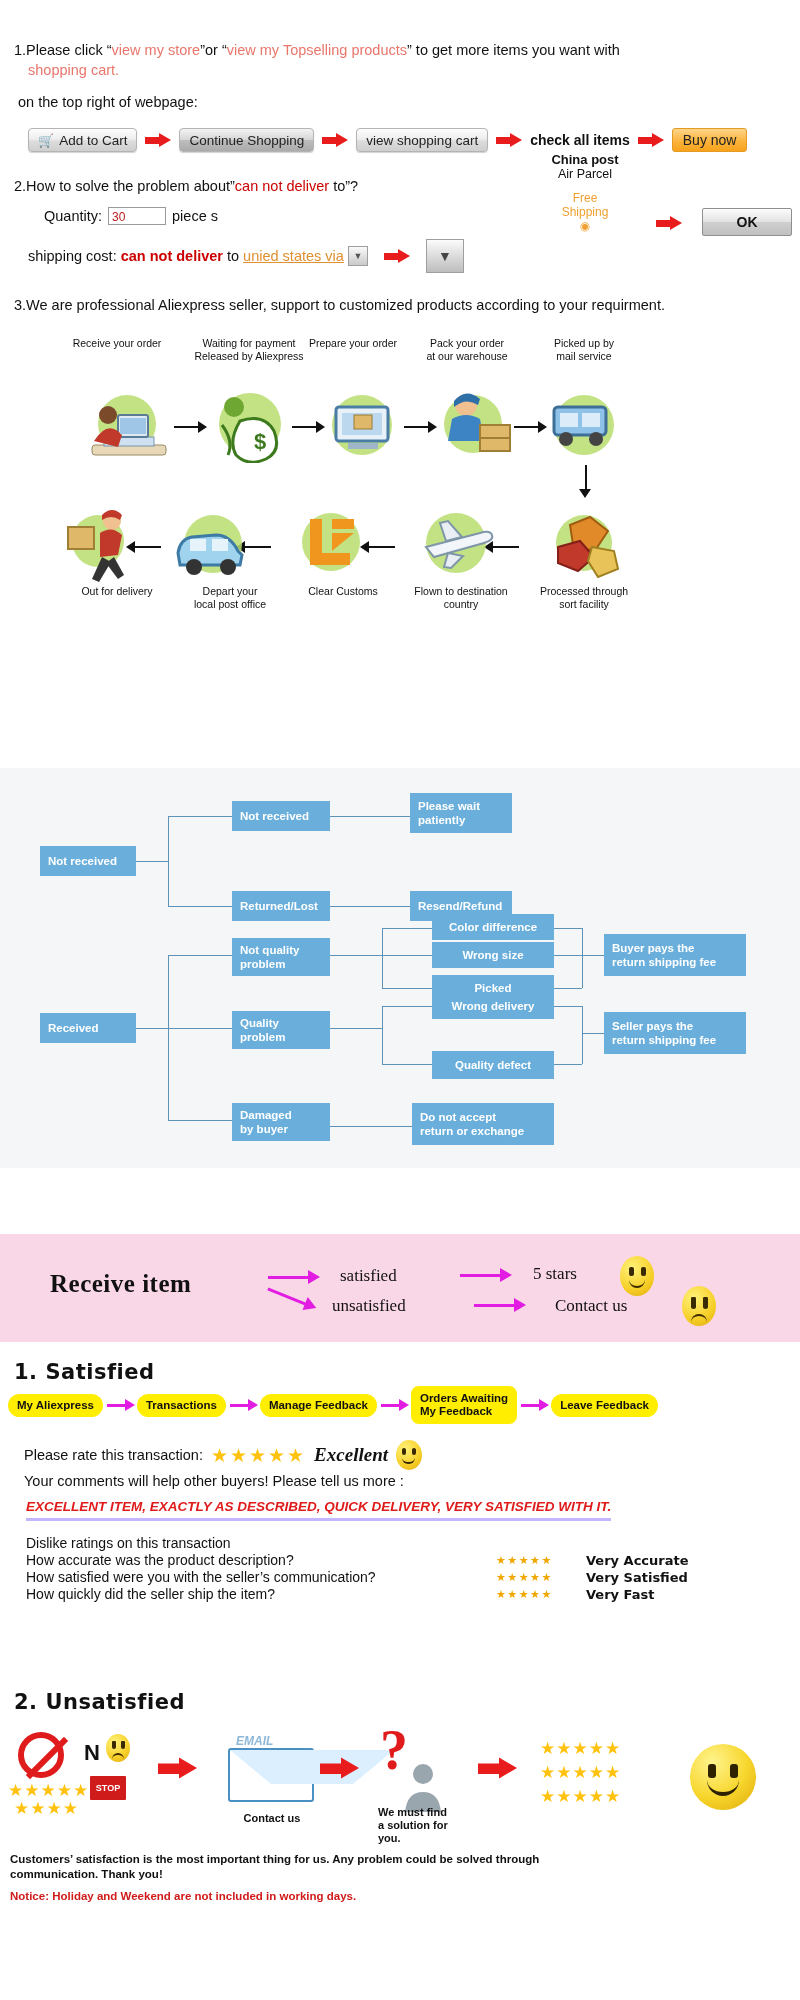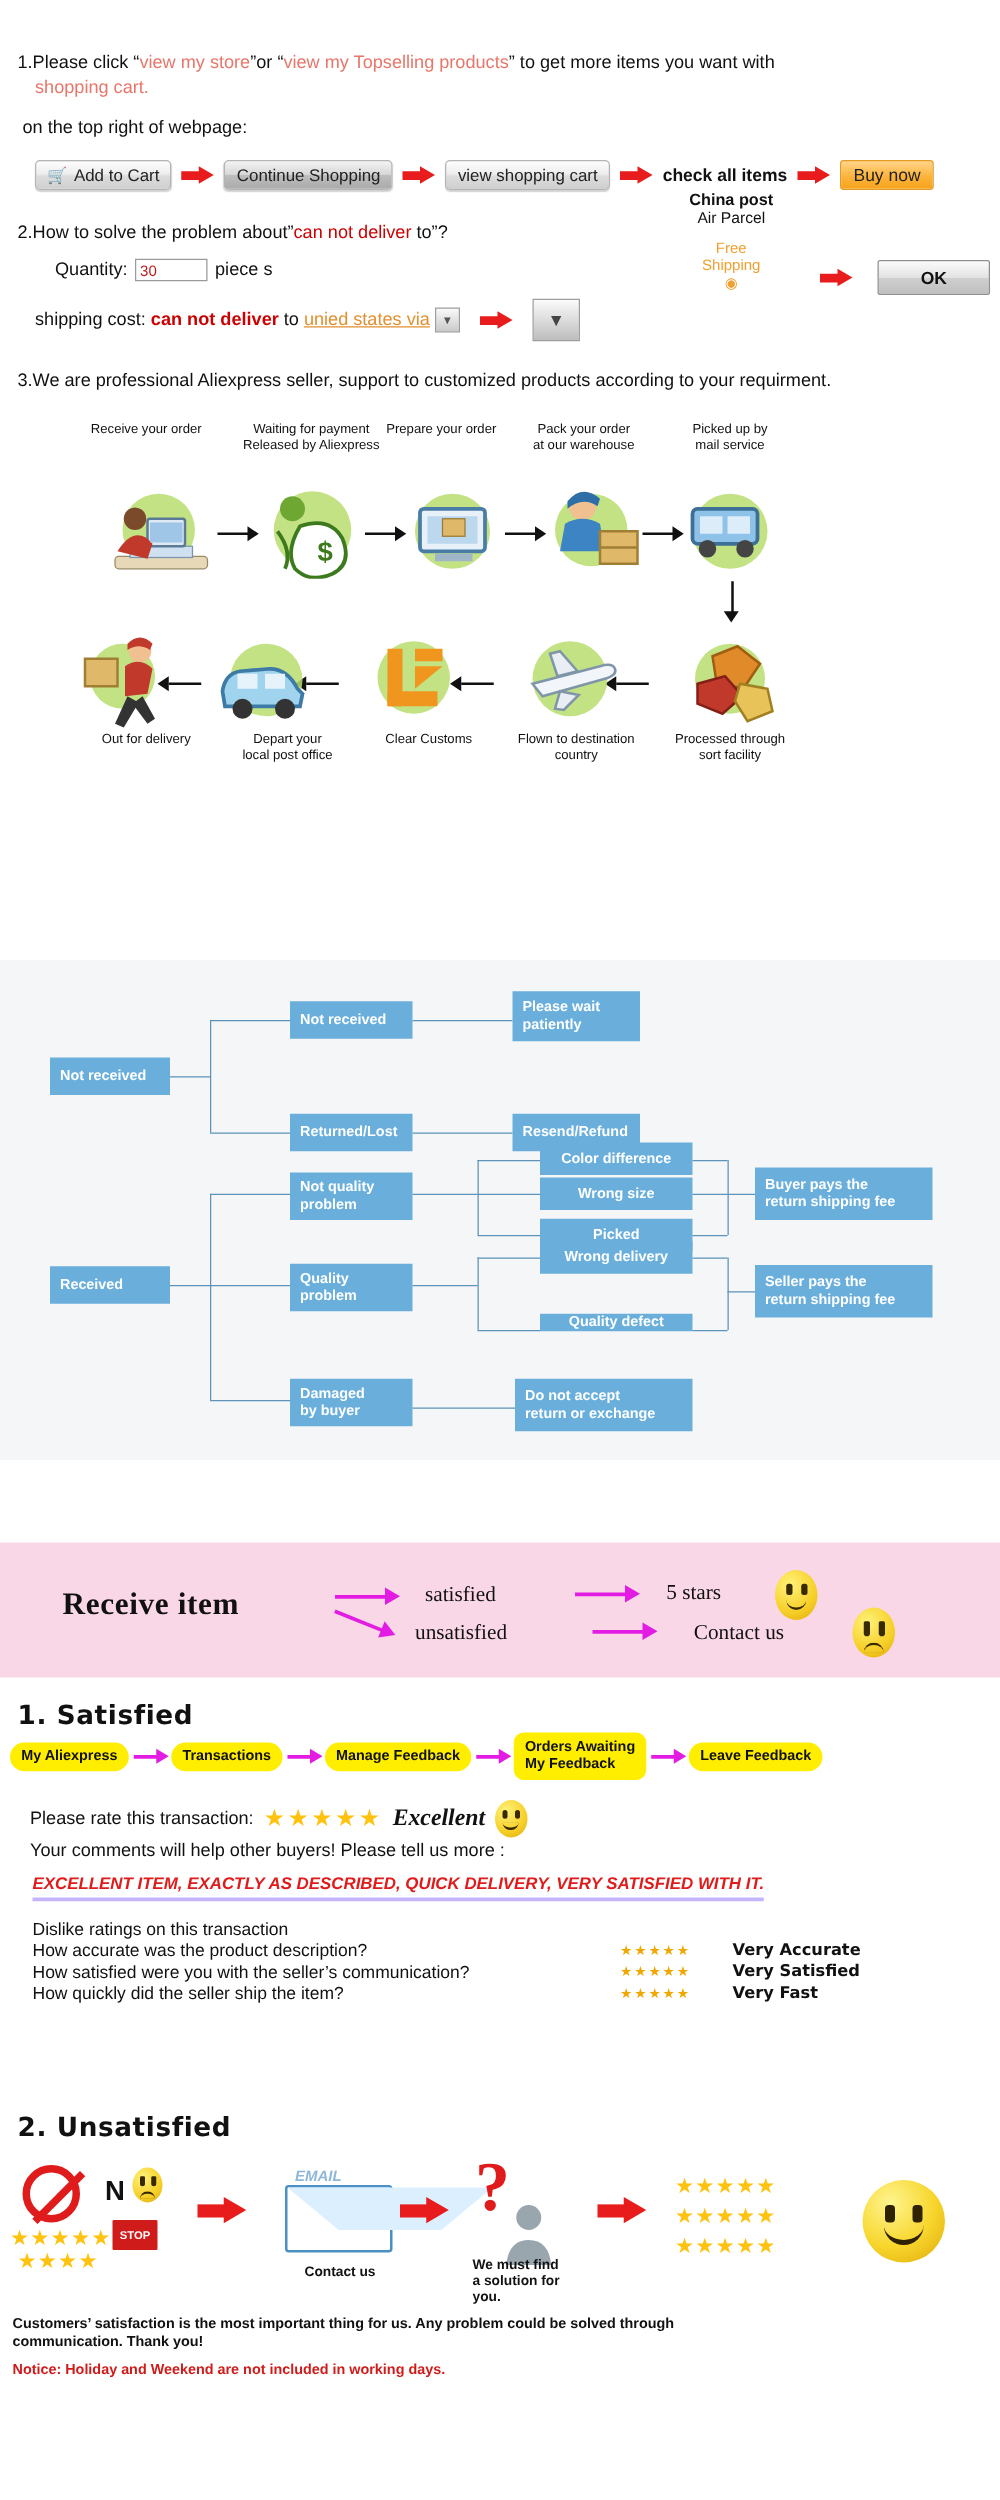--- a/index.html
+++ b/index.html
@@ -466,21 +466,21 @@
 
     <div class="bbox" style="left:604px; top:166px; width:142px; height:42px; white-space:pre-line;">Buyer pays the
 return shipping fee</div>
 
     <div class="bl h" style="left:330px; top:260px; width:52px;"></div>
     <div class="bl v" style="left:382px; top:238px; height:58px;"></div>
     <div class="bl h" style="left:382px; top:238px; width:50px;"></div>
     <div class="bl h" style="left:382px; top:296px; width:50px;"></div>
 
     <div class="bbox" style="left:432px; top:225px; width:122px; height:26px; justify-content:center;">Wrong delivery</div>
-    <div class="bbox" style="left:432px; top:283px; width:122px; height:14px; justify-content:center;">Quality defect</div>
+    <div class="bbox" style="left:432px; top:283px; width:122px; height:28px; justify-content:center;">Quality defect</div>
 
     <div class="bl h" style="left:554px; top:238px; width:28px;"></div>
     <div class="bl h" style="left:554px; top:296px; width:28px;"></div>
     <div class="bl v" style="left:582px; top:238px; height:58px;"></div>
     <div class="bl h" style="left:582px; top:265px; width:22px;"></div>
 
     <div class="bbox" style="left:604px; top:244px; width:142px; height:42px; white-space:pre-line;">Seller pays the
 return shipping fee</div>
 
     <div class="bl h" style="left:330px; top:358px; width:82px;"></div>

